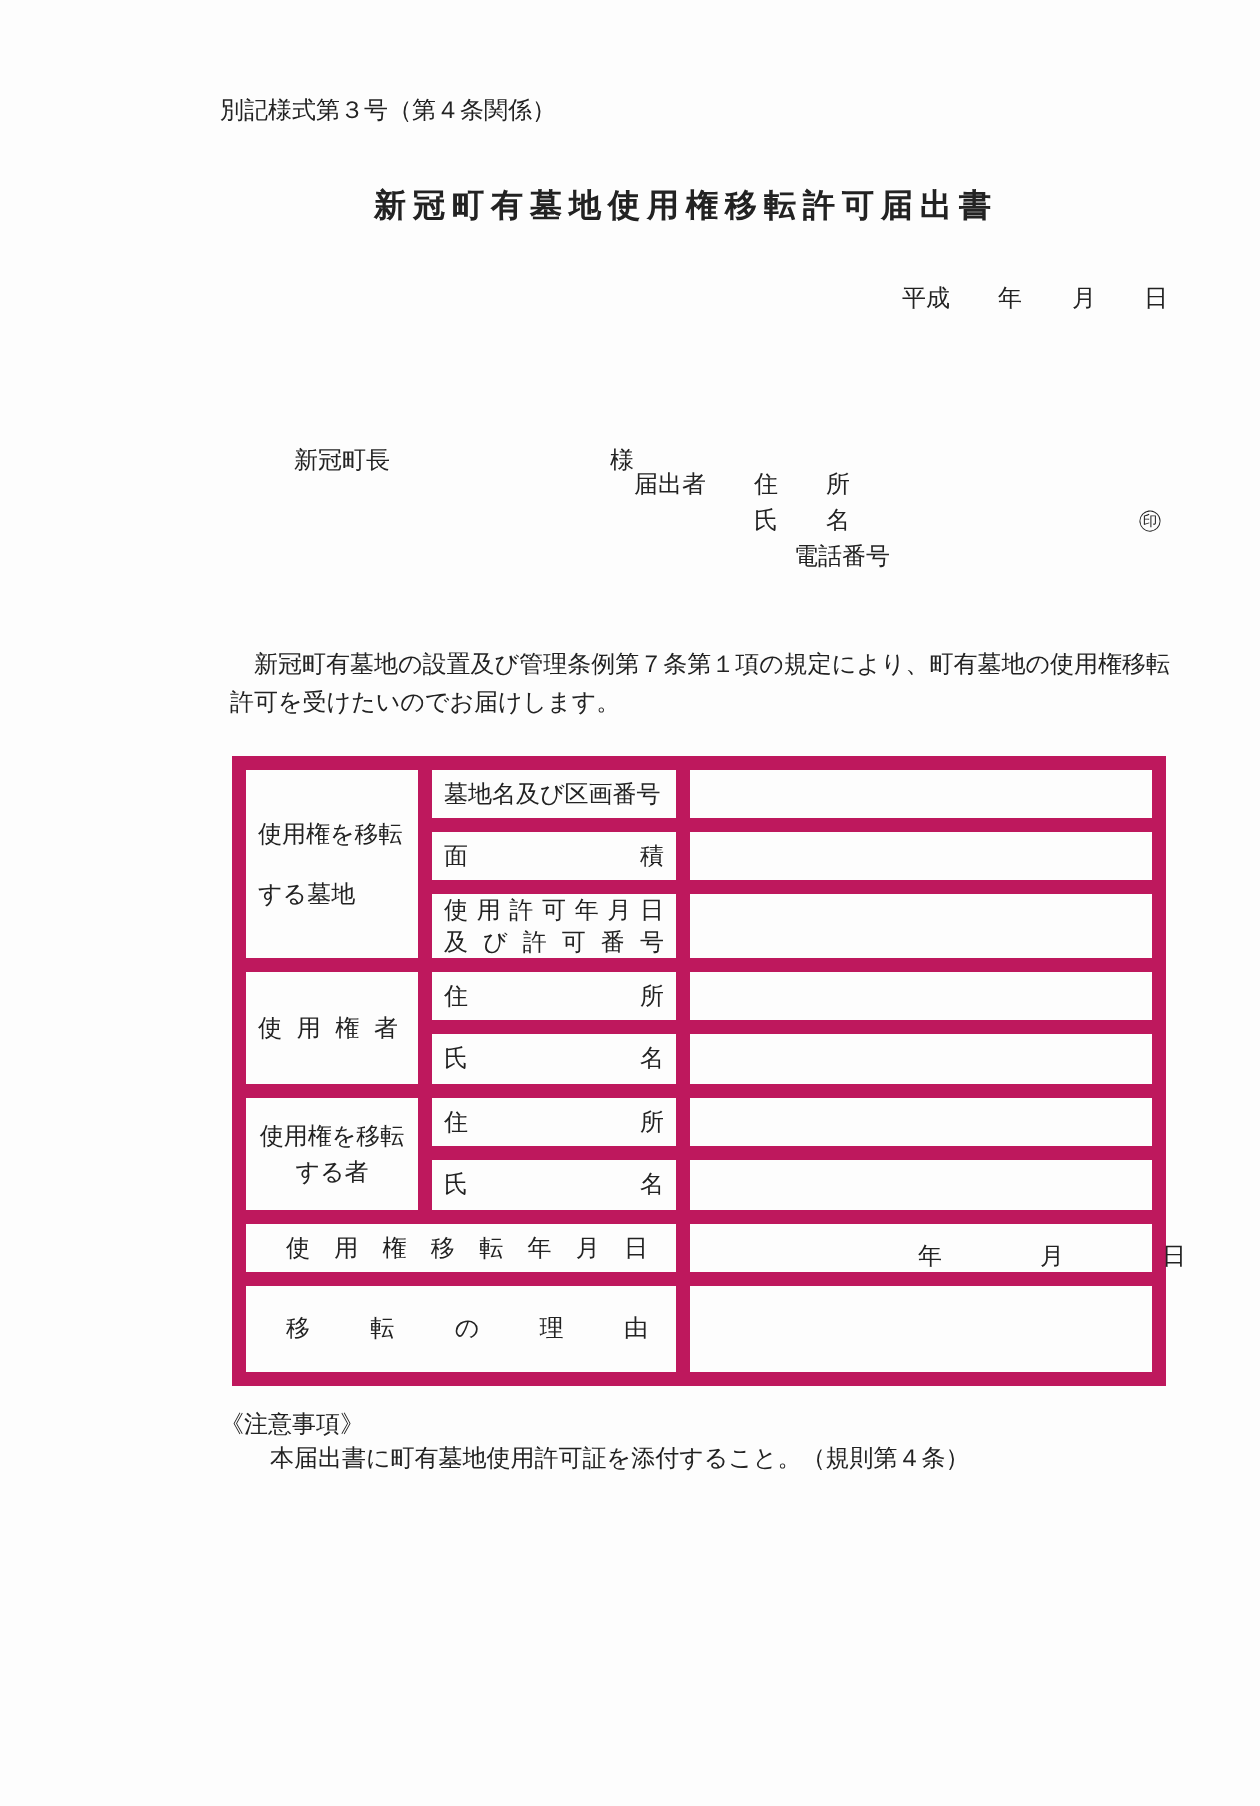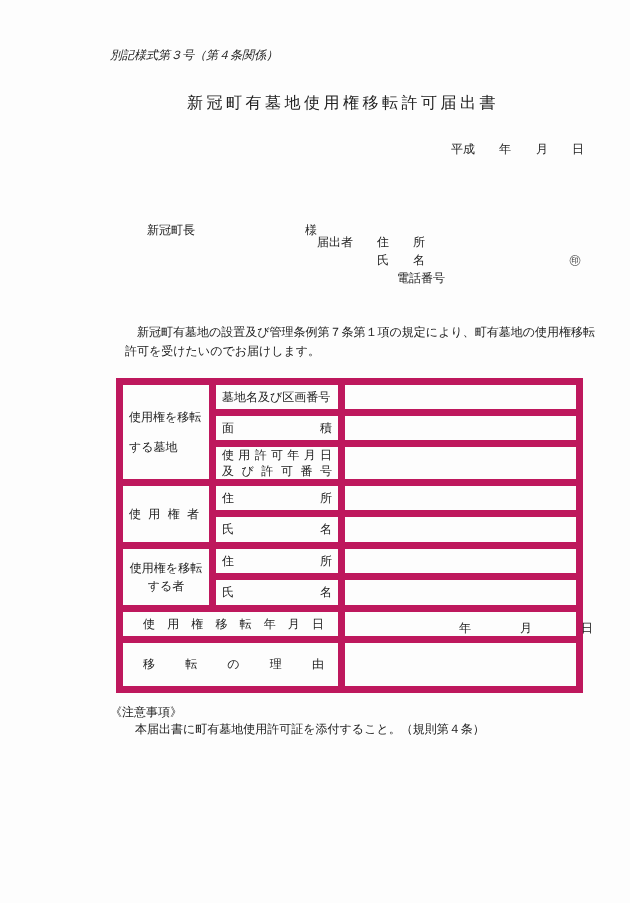--- a/index.html
+++ b/index.html
@@ -1,25 +1,25 @@
 <!DOCTYPE html>
 <html><head>
 <meta charset="utf-8">
 <style>
   html, body { margin: 0; padding: 0; background: #fdfdfd; }
   body { width: 630px; height: 903px; position: relative; overflow: hidden;
          font-family: "DejaVu Serif", "Liberation Serif", serif; color: #222; }
   .abs { position: absolute; white-space: nowrap; }
   .small { font-size: 12px; }
-  .title { font-size: 16px; font-weight: normal; letter-spacing: 3.5px; left: 187px; top: 93px; }
-  .form-id { left: 110px; top: 47px; font-style: italic; }
+  .title { font-size: 16px; font-weight: bold; letter-spacing: 3.5px; left: 187px; top: 93px; }
+  .form-id { left: 110px; top: 47px; }
   .date-line { top: 141px; }
   .addressee { top: 197px; margin-top: 25px; }
   .filer { top: 234px; }
-  .intro { left: 125px; top: 323px; width: 478px; line-height: 19px; white-space: normal; text-indent: 12px; }
+  .intro { left: 115px; top: 323px; width: 478px; line-height: 19px; white-space: normal; text-indent: 12px; }
   table.main { position: absolute; left: 116px; top: 378px; border-collapse: collapse;
                width: 467px; font-size: 12px; }
   table.main td { border: 7px solid #be185d; padding: 0 6px; vertical-align: middle; }
   .c1 { width: 74px; }
   .c2 { width: 110px; }
   .spread { display: flex; justify-content: space-between; }
   .notes-head { left: 110px; top: 704px; }
   .notes-body { left: 135px; top: 721px; }
 </style>
 </head>

